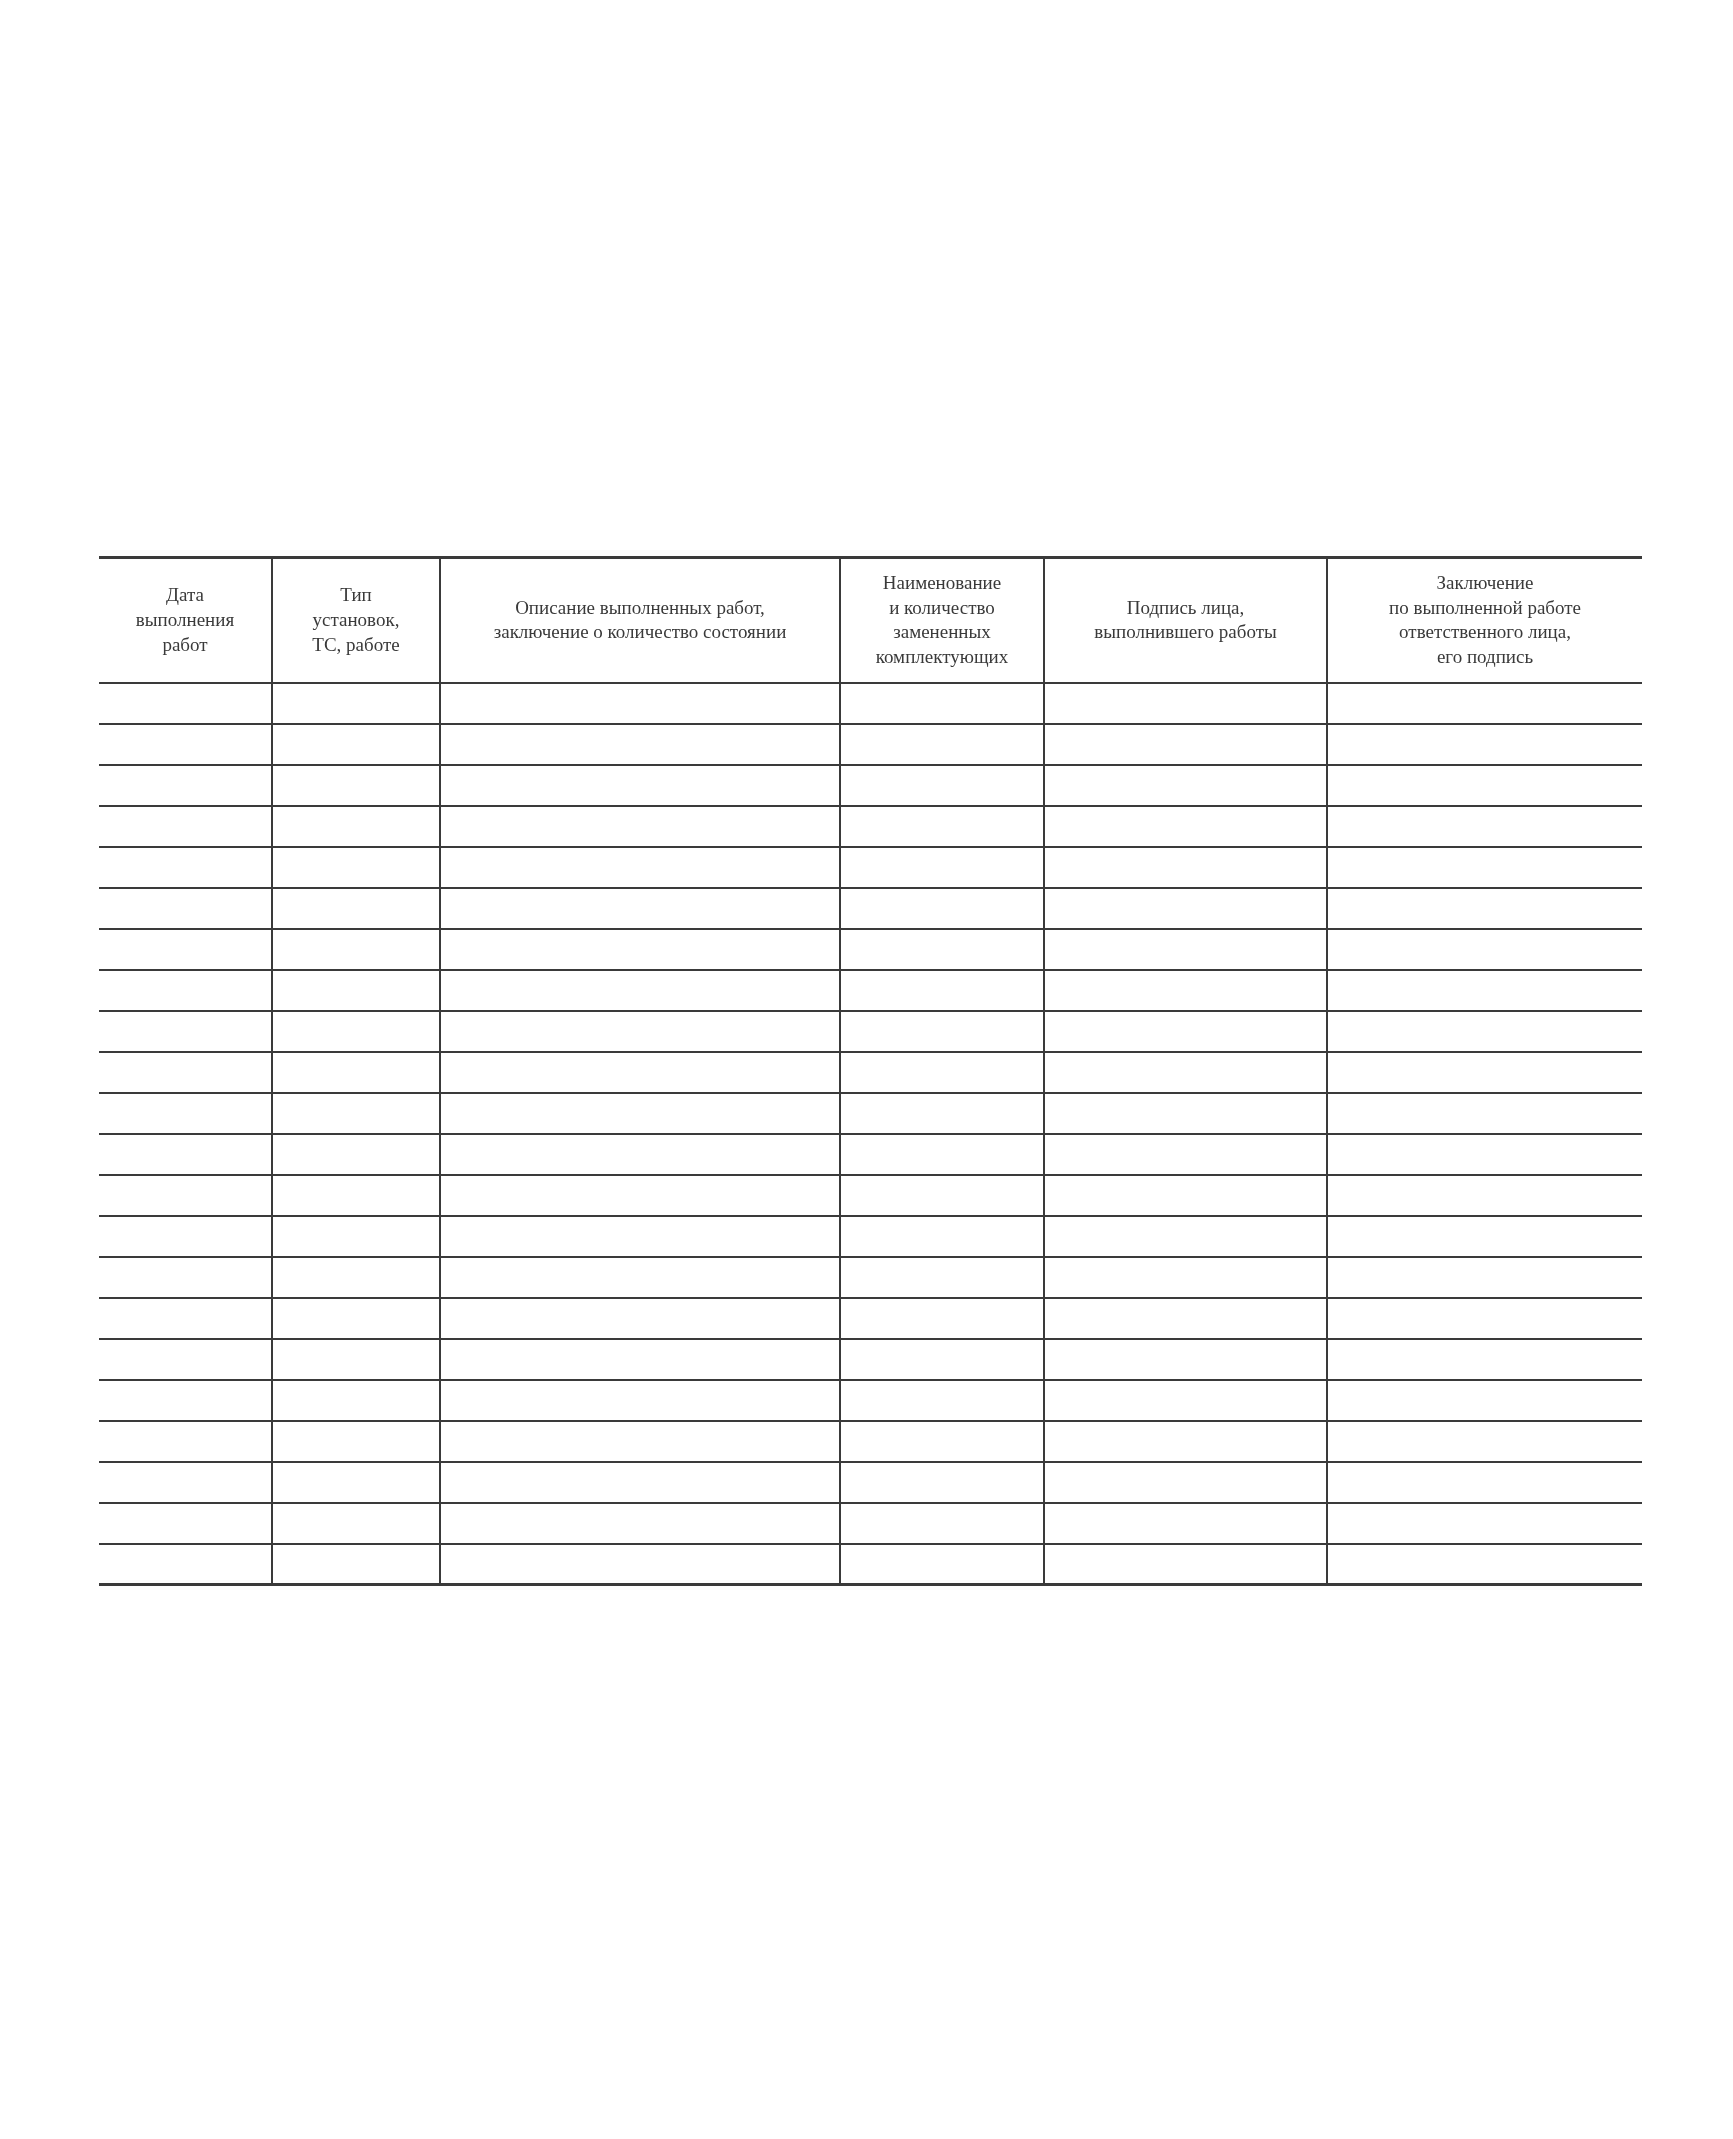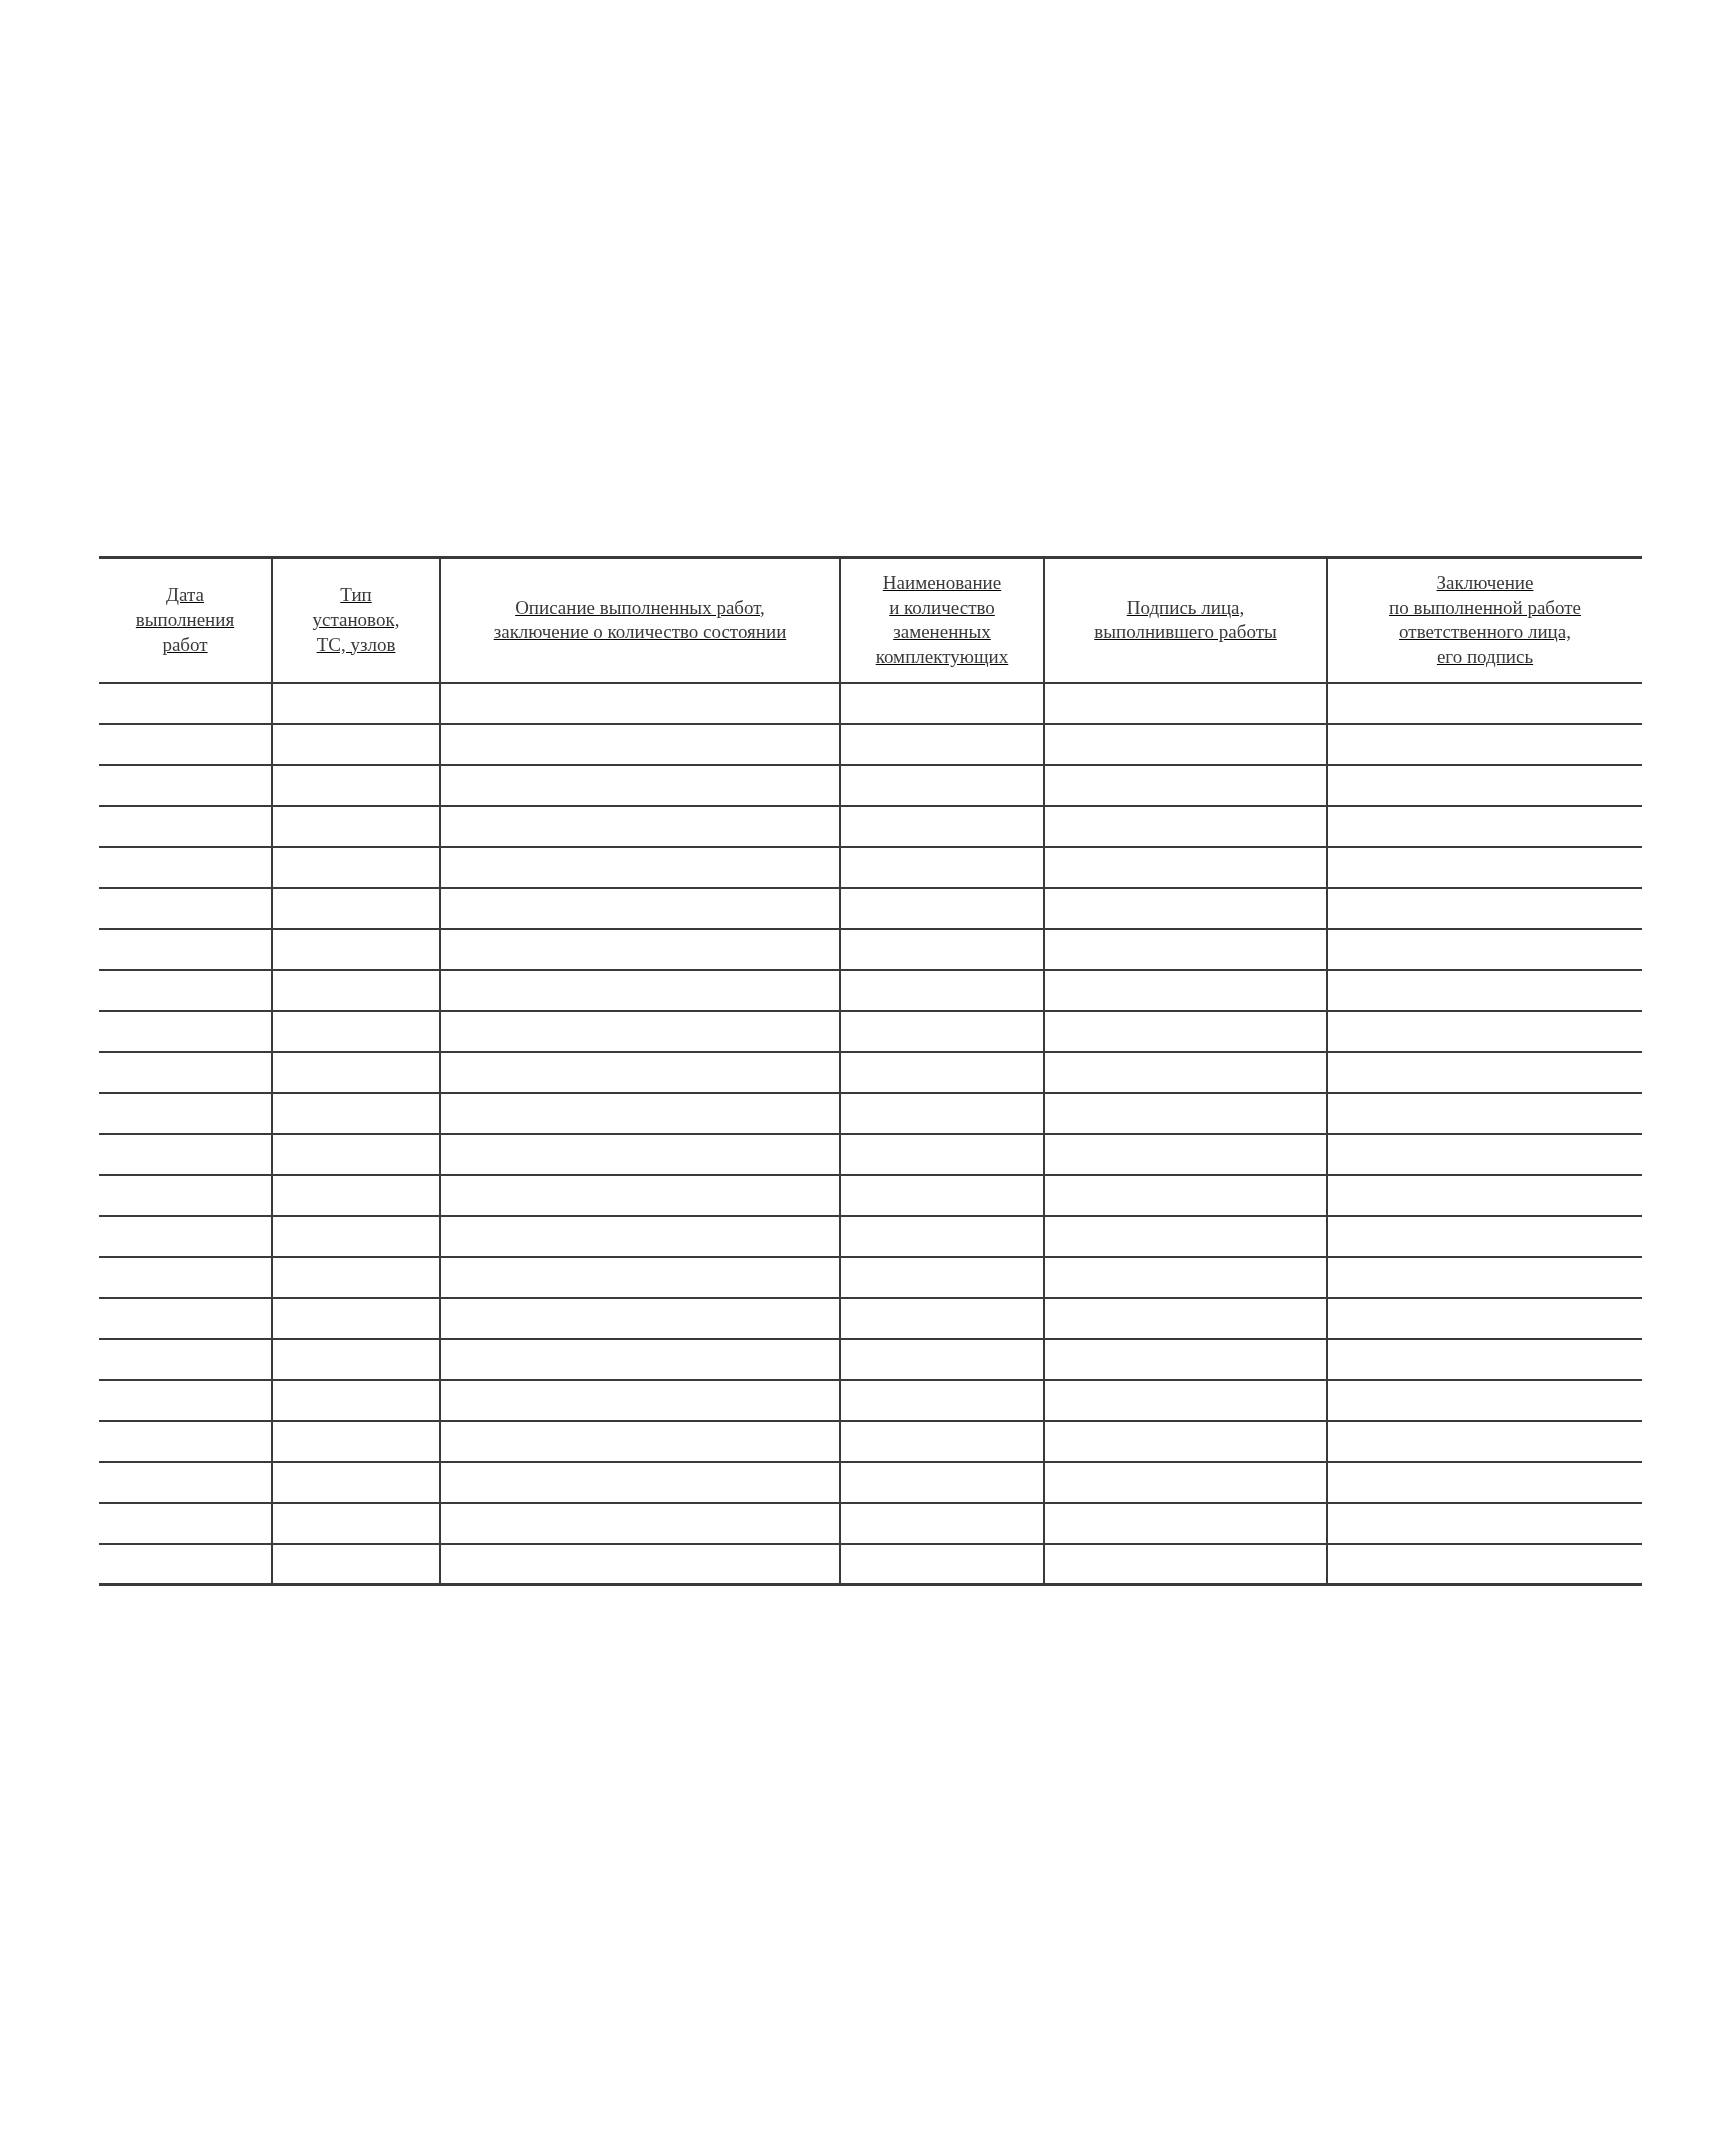--- a/index.html
+++ b/index.html
@@ -27,21 +27,20 @@
     left: 99px;
     top: 556px;
     width: 1543px;
   }
   table.log-table {
     border-collapse: collapse;
     table-layout: fixed;
     width: 1543px;
     border-top: 3px solid #3a3a3a;
     border-bottom: 3px solid #3a3a3a;
-    text-decoration: underline;
   }
   table.log-table col.c1 { width: 173px; }
   table.log-table col.c2 { width: 168px; }
   table.log-table col.c3 { width: 400px; }
   table.log-table col.c4 { width: 204px; }
   table.log-table col.c5 { width: 283px; }
   table.log-table col.c6 { width: 315px; }
 
   table.log-table th,
   table.log-table td {
@@ -85,21 +84,21 @@
           <col class="c5">
           <col class="c6">
       </colgroup>
       <thead>
         <tr>
           <th>Дата
 выполнения
 работ</th>
           <th>Тип
 установок,
-ТС, узлов</th>
+ТС, работе</th>
           <th>Описание выполненных работ,
 заключение о количество состоянии</th>
           <th>Наименование
 и количество
 замененных
 комплектующих</th>
           <th>Подпись лица,
 выполнившего работы</th>
           <th>Заключение
 по выполненной работе

